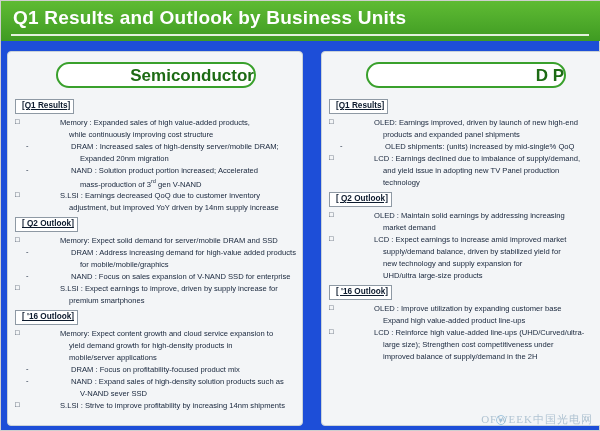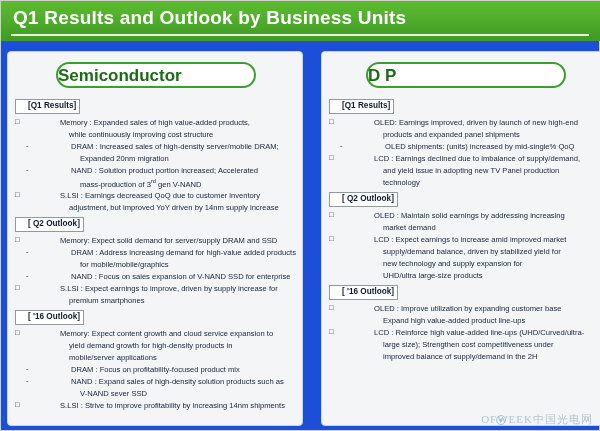--- a/index.html
+++ b/index.html
@@ -41,44 +41,45 @@
     box-sizing:border-box;
   }
   .panel.left{left:6px;width:296px;}
   .panel.right{left:320px;width:288px;}
 
   .pill{
     position:absolute;top:10px;height:26px;
     background:#ffffff;
     border:2px solid #39a02c;
     border-radius:13px;
-    text-align:left;
+    text-align:right;
     line-height:24px;
     font-size:17px;font-weight:bold;
     color:#1d6b14;
     box-sizing:border-box;
   }
   .panel.left .pill{left:48px;width:200px;}
   .panel.right .pill{left:44px;width:200px;}
 
   .content{
     position:absolute;left:7px;top:44px;right:6px;bottom:4px;
     font-size:7.6px;
     color:#16243a;
     line-height:1.45;
   }
   .sec-head{
     font-weight:bold;
     font-size:8.2px;
     border:1px solid #8e99a4;
     display:inline-block;
-    padding:0px 3px 1px 12px;
+    padding:0px 3px 1px 6px;
     margin:3px 0 2px 0;
     background:#ffffff;
     color:#0d1b2e;
+    text-decoration:underline;
   }
   .row{
     display:flex;
     align-items:flex-start;
     margin:1px 0 1px 0;
   }
   .bullet{
     flex:0 0 auto;
     width:9px;
     font-size:7.5px;
@@ -136,21 +137,21 @@
           <span class="bullet"></span>
           <span class="txt ind pad1">mass-production of 3<sup>rd</sup> gen V-NAND</span>
         </div><div class="row lvl1">
           <span class="bullet sq">□</span>
           <span class="txt">S.LSI : Earnings decreased QoQ due to customer inventory</span>
         </div><div class="row lvl1">
           <span class="bullet"></span>
           <span class="txt ind pad1">adjustment, but improved YoY driven by 14nm supply increase</span>
         </div><div class="sec-head">[ Q2 Outlook]</div><div class="row lvl1">
           <span class="bullet sq">□</span>
-          <span class="txt">Memory: Expect solid demand for server/supply DRAM and SSD</span>
+          <span class="txt">Memory: Expect solid demand for server/mobile DRAM and SSD</span>
         </div><div class="row lvl2">
           <span class="bullet">-</span>
           <span class="txt">DRAM : Address increasing demand for high-value added products</span>
         </div><div class="row lvl2">
           <span class="bullet"></span>
           <span class="txt ind pad1">for mobile/mobile/graphics</span>
         </div><div class="row lvl2">
           <span class="bullet">-</span>
           <span class="txt">NAND : Focus on sales expansion of V-NAND SSD for enterprise</span>
         </div><div class="row lvl1">

